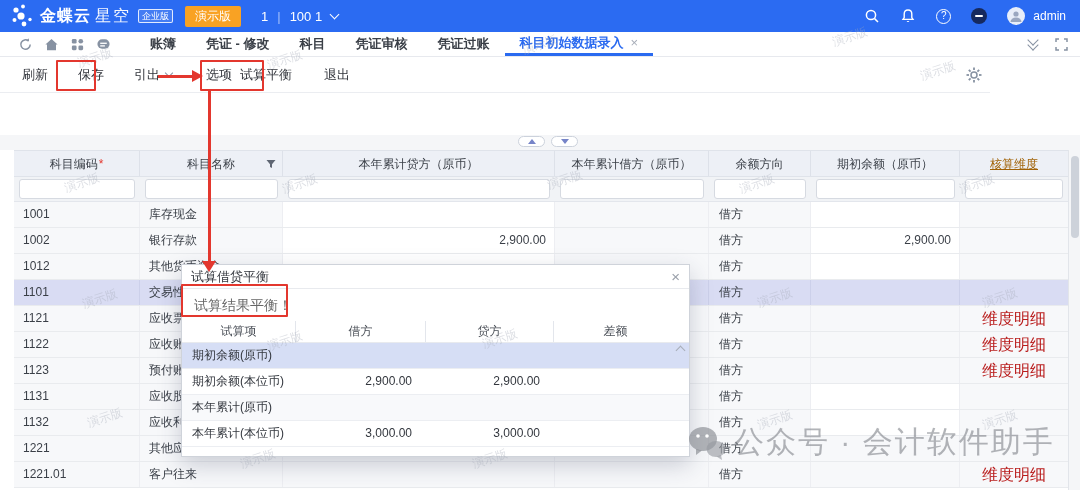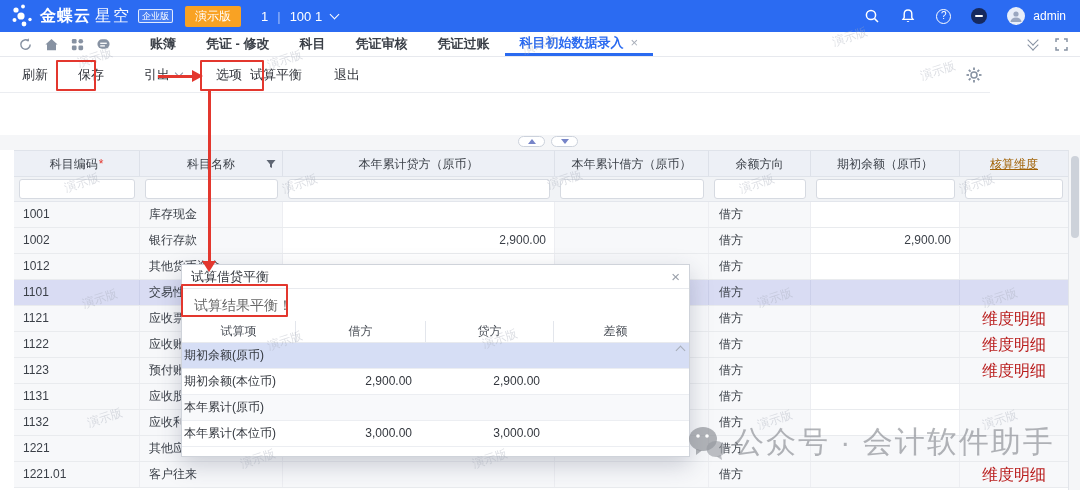--- a/index.html
+++ b/index.html
@@ -95,21 +95,21 @@
 .dlg-close{margin-left:auto;color:#9aa0aa;font-size:15px;cursor:pointer;line-height:1}
 .dlg-msg{height:32px;line-height:32px;padding-left:12px;font-size:14px;color:#666}
 .dlg-ghead,.drow{display:grid;grid-template-columns:114px 130px 128px 123px}
 .dlg-ghead{height:22px;border-bottom:1px solid #e8eaee}
 .dlg-ghead .hc{font-size:12px;color:#4a4f57;text-align:center;line-height:21px;border-right:1px solid #e3e6ec}
 .dlg-ghead .hc:last-child{border-right:none}
 .drow{height:26px;border-bottom:1px solid #eceef2;background:#fff}
 .drow.alt{background:#f8f9fb}
 .drow.sel{background:#d6def5}
 .drow .cell{font-size:12px;line-height:25px;color:#33373e;white-space:nowrap;overflow:hidden}
-.drow .item{padding-left:2px}
+.drow .item{padding-left:10px}
 .drow .amt{text-align:right;padding-right:14px}
 .dscroll{position:absolute;right:2px;top:58px;width:12px;height:128px;color:#a7adb8}
 .dscroll .up,.dscroll .dn{position:absolute;left:2px;width:7px;height:7px;border-right:1.4px solid #a7adb8;border-bottom:1.4px solid #a7adb8}
 .dscroll .up{top:24px;transform:rotate(-135deg)}
 
 
 .ann{position:absolute;border:2px solid #e3372e;border-radius:1px;z-index:60;pointer-events:none}
 .ann-line-h{position:absolute;left:158px;top:75px;width:35px;height:3px;background:#e3372e;z-index:60}
 .ann-head-r{position:absolute;left:192px;top:70px;width:0;height:0;border-top:6px solid transparent;border-bottom:6px solid transparent;border-left:11px solid #e3372e;z-index:60}
 .ann-line-v{position:absolute;left:208px;top:91px;width:3px;height:171px;background:#e3372e;z-index:60}
@@ -208,21 +208,21 @@
     </span>
   </div>
 
   <div class="toolbar">
     <span class="tbtn" style="margin-left:18px">
         <span>刷新</span>
       </span>
     <span class="tbtn" style="margin-left:22px">
         <span>保存</span>
       </span>
-    <span class="tbtn" style="margin-left:32px">
+    <span class="tbtn" style="margin-left:22px">
         <span>引出</span>
         <i class="dd"></i>
       </span>
     <span class="tbtn" style="margin-left:26px">
         <span>选项</span>
       </span>
     <span class="tbtn" style="">
         <span>试算平衡</span>
       </span>
     <span class="tbtn" style="margin-left:24px">

